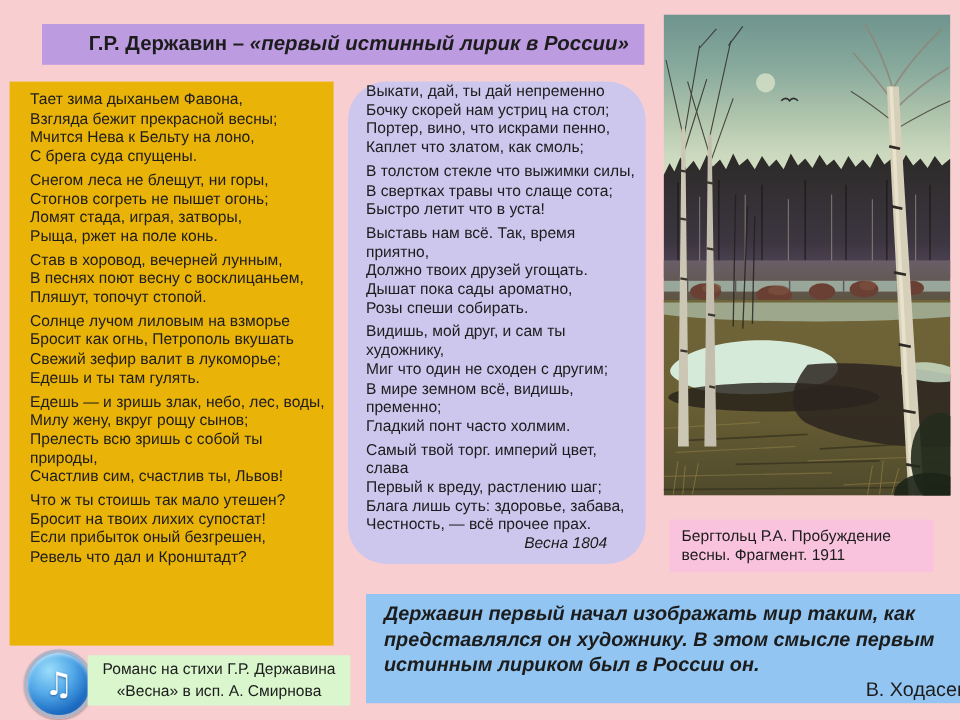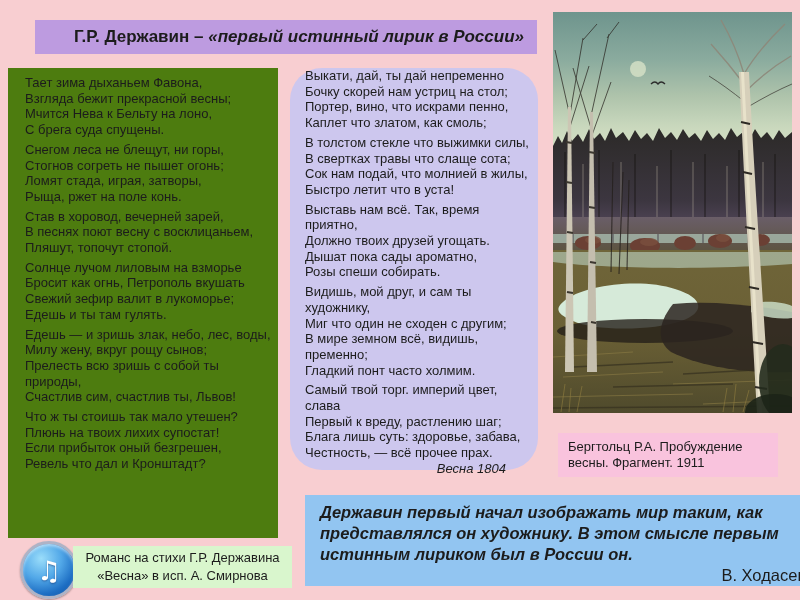--- a/index.html
+++ b/index.html
@@ -5,21 +5,21 @@
   html,body{margin:0;padding:0;}
   body{font-family:"Liberation Sans","DejaVu Sans",sans-serif;color:#1c1c1c;}
   #slide{position:relative;width:800px;height:600px;background:#f8ced1;overflow:hidden;}
 
   .box{position:absolute;box-sizing:border-box;}
 
   #title-box{left:35px;top:20px;width:502px;height:34px;background:#bd9be0;
     font-size:17px;font-weight:bold;line-height:34px;padding-left:39px;white-space:nowrap;}
   #title-box .em{font-style:italic;}
 
-  #poem-left-box{left:8px;top:68px;width:270px;height:470px;background:#4d7c0f;
+  #poem-left-box{left:8px;top:68px;width:270px;height:470px;background:#eab308;
     padding:7px 6px 0 17px;font-size:13px;line-height:15.7px;}
   #poem-right-box{left:290px;top:68px;width:248px;height:402px;background:#cdc7ee;
     padding:0 6px 0 15px;font-size:13px;line-height:15.7px;border-radius:32px;}
   .stanza + .stanza{margin-top:4px;}
   .poem-signature{font-style:italic;text-align:right;padding-right:26px;}
 
   #painting{left:553px;top:12px;width:239px;height:401px;}
   #painting svg{display:block;width:100%;height:100%;}
 
   #caption-box{left:558px;top:433px;width:220px;height:44px;background:#f9c3dd;
@@ -56,55 +56,54 @@
         <div class="poem-line">Мчится Нева к Бельту на лоно,</div>
         <div class="poem-line">С брега суда спущены.</div>
       </div>
       <div class="stanza">
         <div class="poem-line">Снегом леса не блещут, ни горы,</div>
         <div class="poem-line">Стогнов согреть не пышет огонь;</div>
         <div class="poem-line">Ломят стада, играя, затворы,</div>
         <div class="poem-line">Рыща, ржет на поле конь.</div>
       </div>
       <div class="stanza">
-        <div class="poem-line">Став в хоровод, вечерней зарей,</div>
+        <div class="poem-line">Став в хоровод, вечерней лунным,</div>
         <div class="poem-line">В песнях поют весну с восклицаньем,</div>
         <div class="poem-line">Пляшут, топочут стопой.</div>
       </div>
       <div class="stanza">
         <div class="poem-line">Солнце лучом лиловым на взморье</div>
         <div class="poem-line">Бросит как огнь, Петрополь вкушать</div>
         <div class="poem-line">Свежий зефир валит в лукоморье;</div>
         <div class="poem-line">Едешь и ты там гулять.</div>
       </div>
       <div class="stanza">
         <div class="poem-line">Едешь — и зришь злак, небо, лес, воды,</div>
         <div class="poem-line">Милу жену, вкруг рощу сынов;</div>
         <div class="poem-line">Прелесть всю зришь с собой ты природы,</div>
         <div class="poem-line">Счастлив сим, счастлив ты, Львов!</div>
       </div>
       <div class="stanza">
         <div class="poem-line">Что ж ты стоишь так мало утешен?</div>
-        <div class="poem-line">Плюнь на твоих лихих супостат!</div>
+        <div class="poem-line">Бросит на твоих лихих супостат!</div>
         <div class="poem-line">Если прибыток оный безгрешен,</div>
         <div class="poem-line">Ревель что дал и Кронштадт?</div>
       </div>
     </div>
 
   <div id="poem-right-box" class="box">
     <div class="stanza">
         <div class="poem-line">Выкати, дай, ты дай непременно</div>
         <div class="poem-line">Бочку скорей нам устриц на стол;</div>
         <div class="poem-line">Портер, вино, что искрами пенно,</div>
         <div class="poem-line">Каплет что златом, как смоль;</div>
       </div>
       <div class="stanza">
         <div class="poem-line">В толстом стекле что выжимки силы,</div>
         <div class="poem-line">В свертках травы что слаще сота;</div>
-        <div class="poem-line">Сок нам подай, что молнией в жилы,</div>
         <div class="poem-line">Быстро летит что в уста!</div>
       </div>
       <div class="stanza">
         <div class="poem-line">Выставь нам всё. Так, время приятно,</div>
         <div class="poem-line">Должно твоих друзей угощать.</div>
         <div class="poem-line">Дышат пока сады ароматно,</div>
         <div class="poem-line">Розы спеши собирать.</div>
       </div>
       <div class="stanza">
         <div class="poem-line">Видишь, мой друг, и сам ты художнику,</div>

